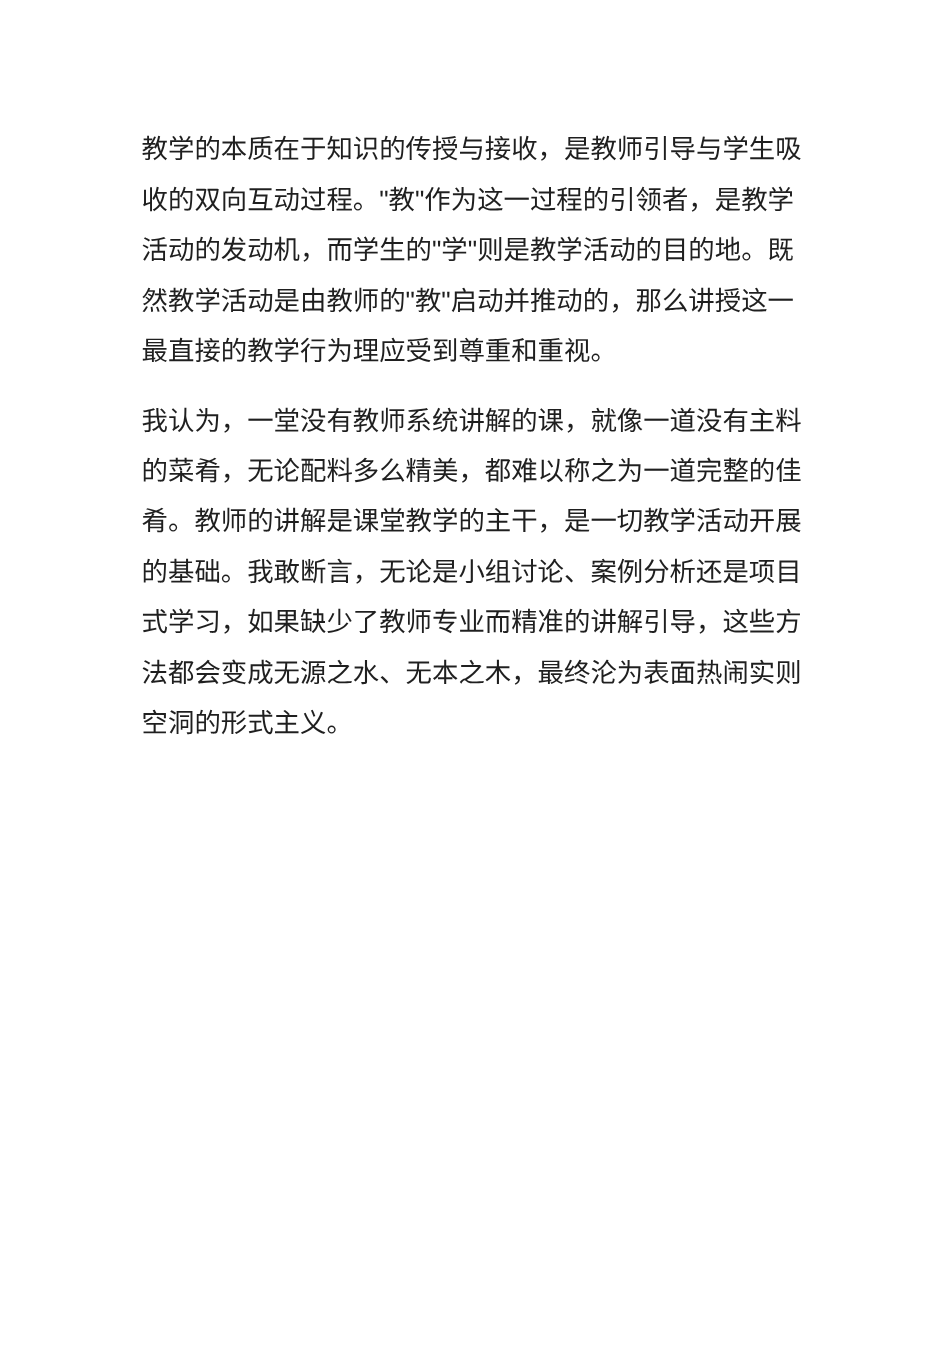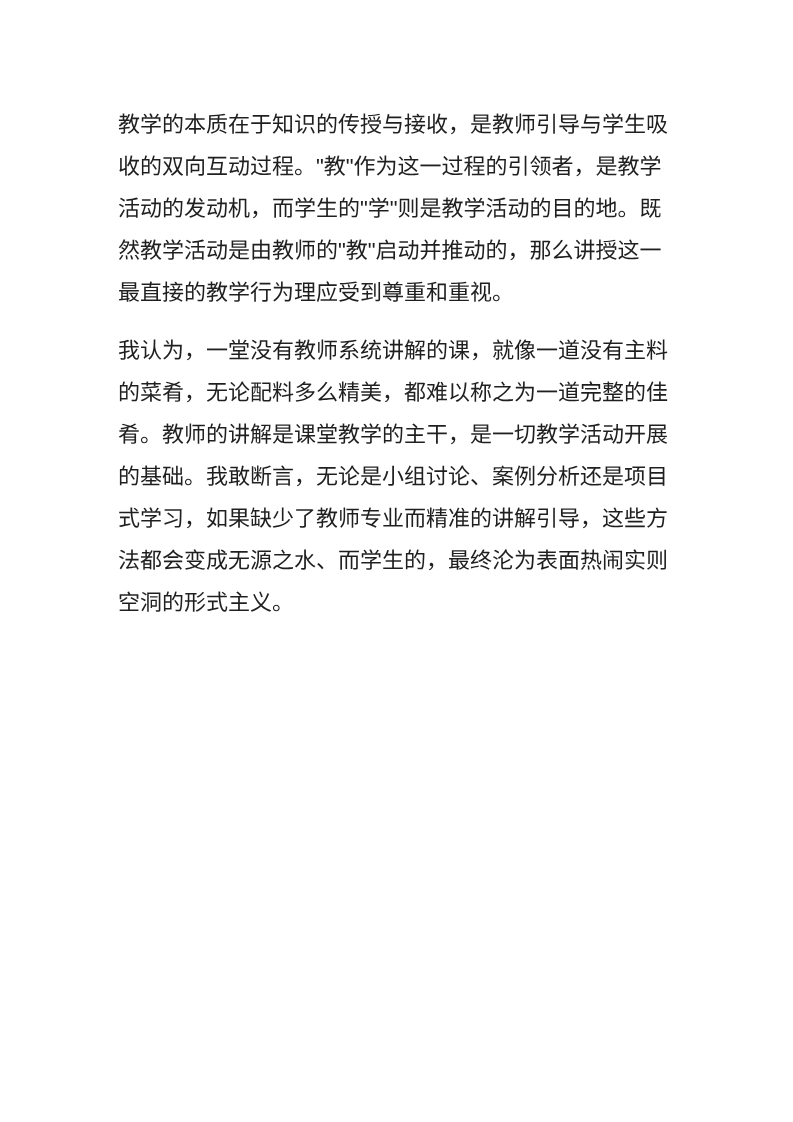--- a/index.html
+++ b/index.html
@@ -31,15 +31,15 @@
     letter-spacing: 0;
     word-break: break-all;
   }
 </style>
 </head>
 <body>
 
 <div class="viewport">
   <div class="doc-page">
     <p class="doc-paragraph">教学的本质在于知识的传授与接收，是教师引导与学生吸收的双向互动过程。"教"作为这一过程的引领者，是教学活动的发动机，而学生的"学"则是教学活动的目的地。既然教学活动是由教师的"教"启动并推动的，那么讲授这一最直接的教学行为理应受到尊重和重视。</p>
-    <p class="doc-paragraph">我认为，一堂没有教师系统讲解的课，就像一道没有主料的菜肴，无论配料多么精美，都难以称之为一道完整的佳肴。教师的讲解是课堂教学的主干，是一切教学活动开展的基础。我敢断言，无论是小组讨论、案例分析还是项目式学习，如果缺少了教师专业而精准的讲解引导，这些方法都会变成无源之水、而学生的，最终沦为表面热闹实则空洞的形式主义。</p>
+    <p class="doc-paragraph">我认为，一堂没有教师系统讲解的课，就像一道没有主料的菜肴，无论配料多么精美，都难以称之为一道完整的佳肴。教师的讲解是课堂教学的主干，是一切教学活动开展的基础。我敢断言，无论是小组讨论、案例分析还是项目式学习，如果缺少了教师专业而精准的讲解引导，这些方法都会变成无源之水、无本之木，最终沦为表面热闹实则空洞的形式主义。</p>
   </div>
 </div>
 
 </body></html>

